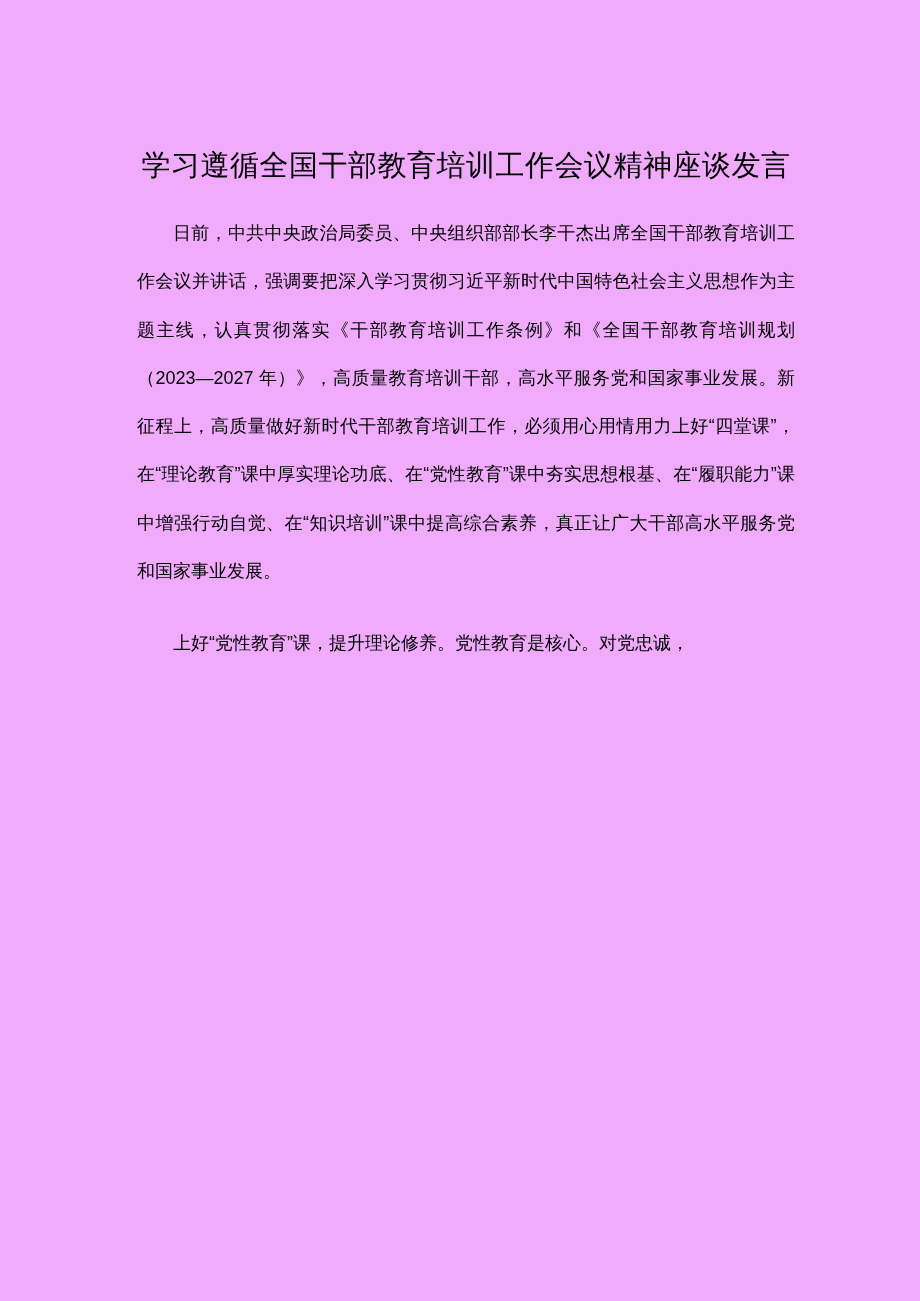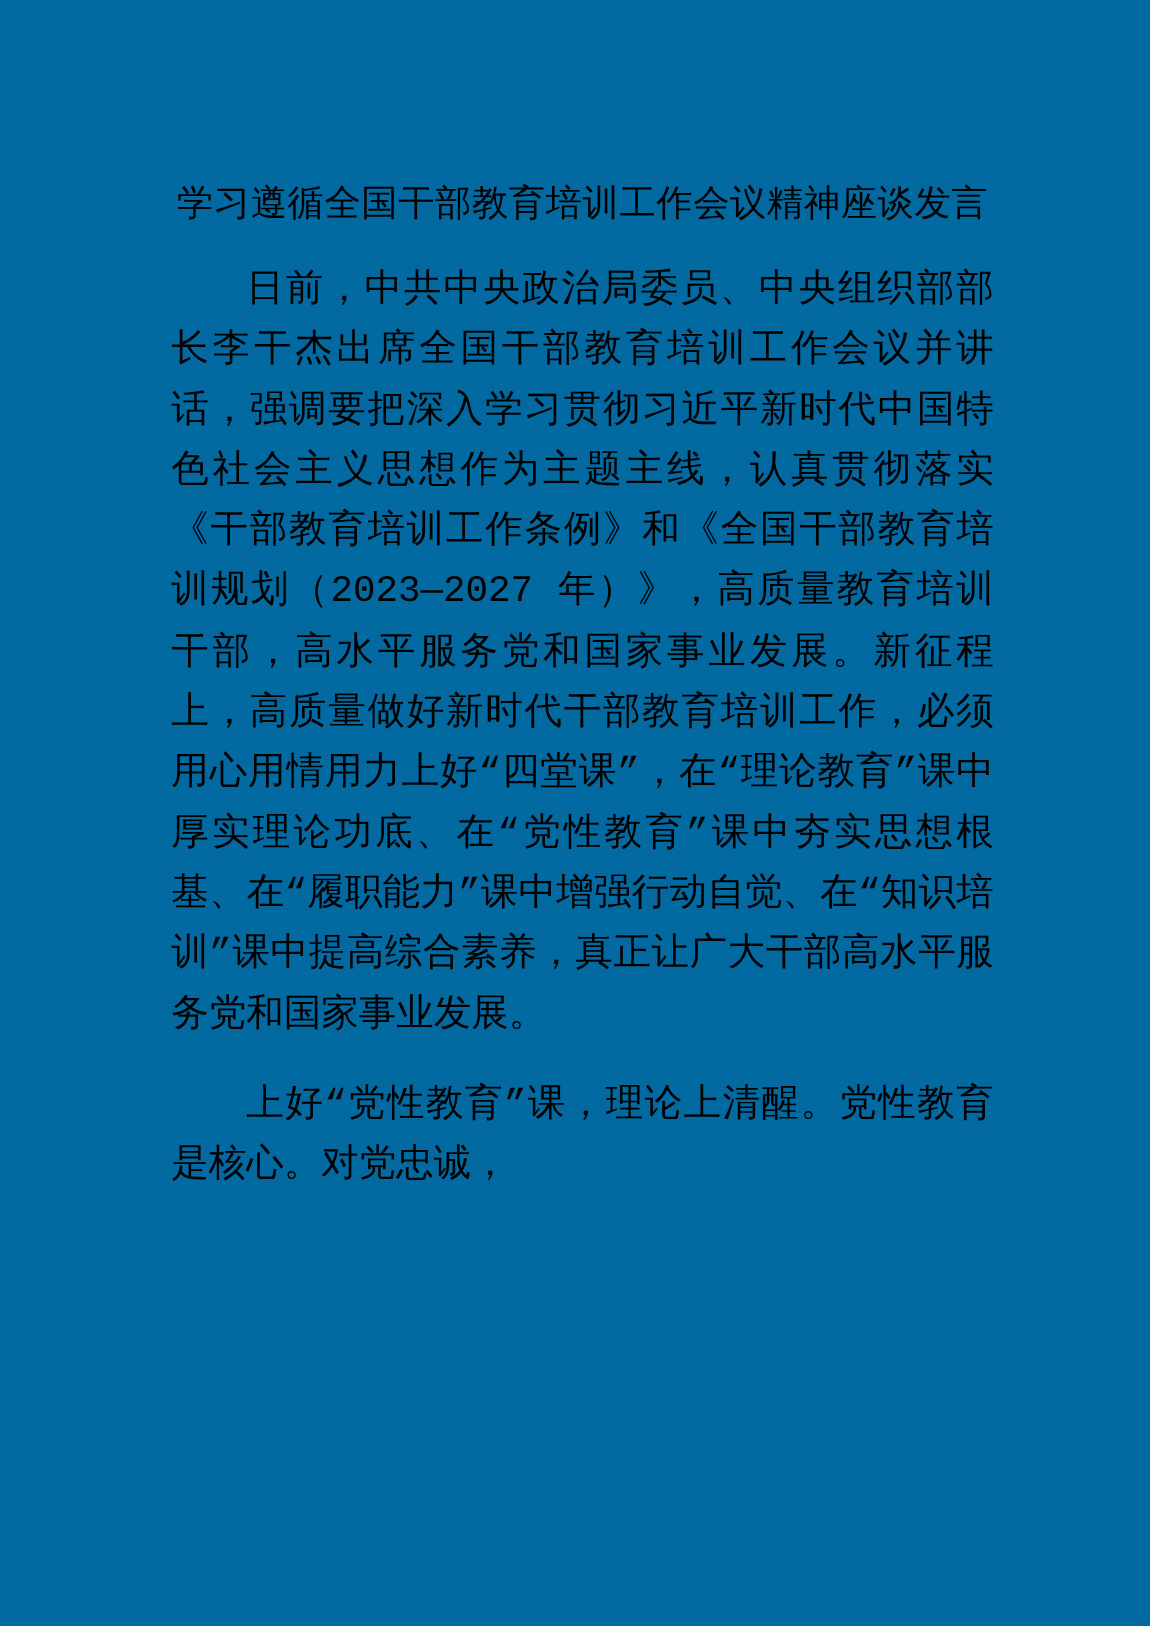--- a/index.html
+++ b/index.html
@@ -4,48 +4,48 @@
 <style>
   html, body {
     margin: 0;
     padding: 0;
     background: #ffffff;
   }
   .page {
     position: relative;
     width: 920px;
     height: 1301px;
-    background: #0369a1;
+    background: #f0abfc;
     box-sizing: border-box;
     padding: 141px 125px 0 137px;
-    font-family: Liberation Mono, monospace;
+    font-family: Liberation Sans, sans-serif;
     color: #000000;
     overflow: hidden;
   }
   .doc-title {
     margin: 0 0 20px 0;
     font-size: 29px;
     font-weight: normal;
     line-height: 48px;
     text-align: center;
     letter-spacing: 0.5px;
     white-space: nowrap;
   }
   .doc-paragraph {
     margin: 0 0 24px 0;
-    font-size: 30px;
+    font-size: 18px;
     line-height: 48.3px;
     text-align: justify;
     text-indent: 2em;
     letter-spacing: 0;
   }
 </style>
 </head>
 <body>
 
 <div class="page">
   <h1 class="doc-title">学习遵循全国干部教育培训工作会议精神座谈发言</h1>
 
   <p class="doc-paragraph">日前，中共中央政治局委员、中央组织部部长李干杰出席全国干部教育培训工作会议并讲话，强调要把深入学习贯彻习近平新时代中国特色社会主义思想作为主题主线，认真贯彻落实《干部教育培训工作条例》和《全国干部教育培训规划（2023—2027 年）》，高质量教育培训干部，高水平服务党和国家事业发展。新征程上，高质量做好新时代干部教育培训工作，必须用心用情用力上好“四堂课”，在“理论教育”课中厚实理论功底、在“党性教育”课中夯实思想根基、在“履职能力”课中增强行动自觉、在“知识培训”课中提高综合素养，真正让广大干部高水平服务党和国家事业发展。</p>
 
 
-  <p class="doc-paragraph">上好“党性教育”课，理论上清醒。党性教育是核心。对党忠诚，</p>
+  <p class="doc-paragraph">上好“党性教育”课，提升理论修养。党性教育是核心。对党忠诚，</p>
 </div>
 
 </body></html>

